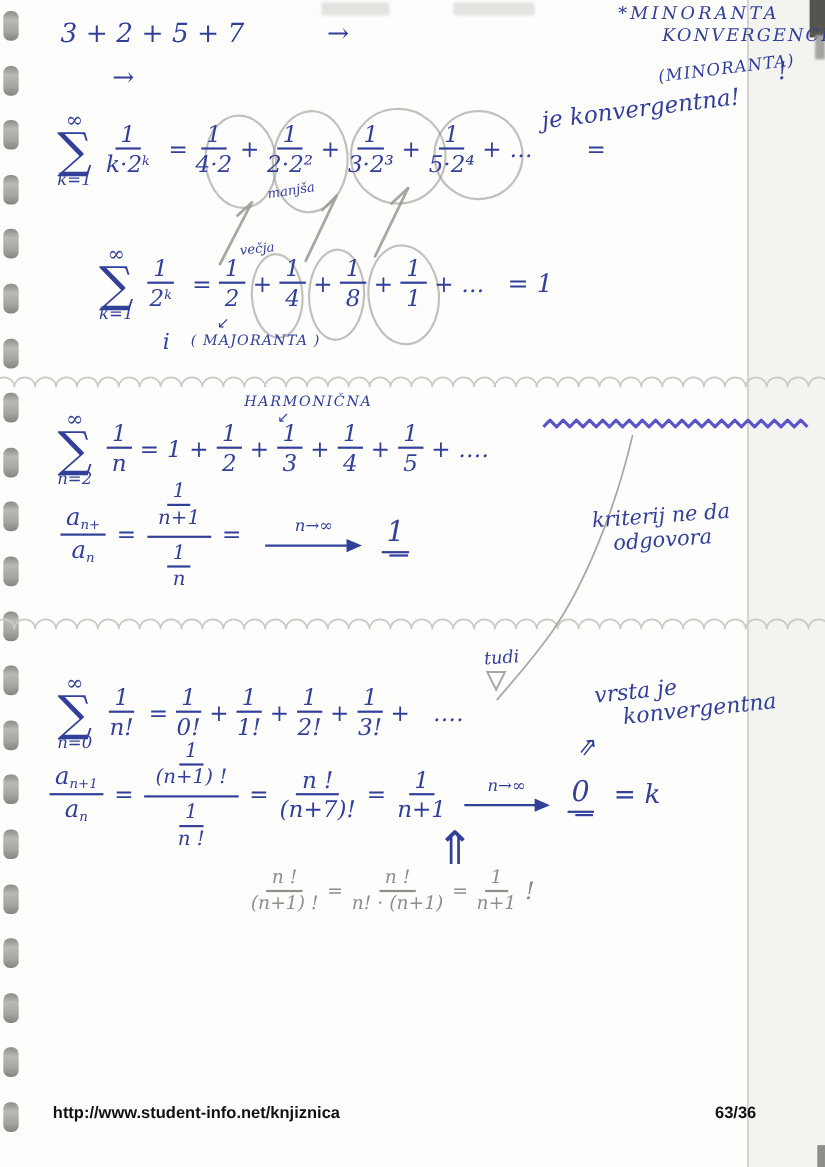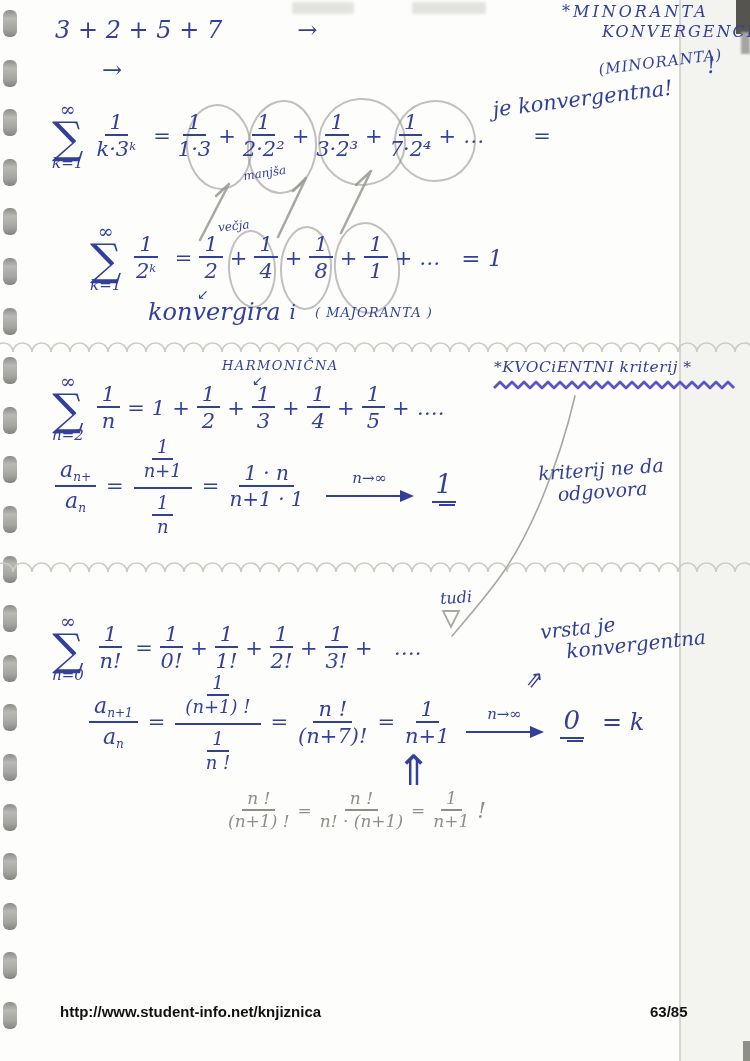--- a/index.html
+++ b/index.html
@@ -131,41 +131,41 @@
   </div>
 
   <div class="row" style="left:52px;top:100px;font-size:21px;">
     <span class="sum">
       <span class="inf">∞</span>
       <span class="sig">∑</span>
       <span class="low">k=1</span>
     </span>
     <span class="frac" style="margin-left:6px;">
       <span class="num">1</span>
-      <span class="den"><span>k·3</span><span class="sup">k</span></span>
+      <span class="den"><span>k·2</span><span class="sup">k</span></span>
     </span>
     <span style="margin-left:10px;">=</span>
     <span class="frac">
         <span class="num">1</span>
-        <span class="den">1·3</span>
+        <span class="den">4·2</span>
       </span>
     <span>+</span>
     <span class="frac">
         <span class="num">1</span>
         <span class="den">2·2²</span>
       </span>
     <span>+</span>
     <span class="frac">
         <span class="num">1</span>
         <span class="den">3·2³</span>
       </span>
     <span>+</span>
     <span class="frac">
         <span class="num">1</span>
-        <span class="den">7·2⁴</span>
+        <span class="den">5·2⁴</span>
       </span>
     <span>+</span>
     <span>…</span>
     <span style="margin-left:42px;">=</span>
   </div>
   <div class="label pencil" style="left:243px;top:166px;font-size:12px;transform:rotate(-9deg);">manjša</div>
 
   <div class="label pencil" style="left:218px;top:219px;font-size:12px;transform:rotate(-6deg);">večja</div>
   <div class="row" style="left:90px;top:222px;font-size:21px;">
     <span class="sum">
@@ -197,28 +197,26 @@
         <span class="num">1</span>
         <span class="den">1</span>
       </span>
     <span>+</span>
     <span>…</span>
     <span style="margin-left:14px;font-size:23px;">= 1</span>
   </div>
 
   <div class="label glyph ink" style="left:197px;top:286px;font-size:14px;">↙</div>
   <div class="row" style="left:148px;top:298px;font-size:24px;gap:9px;">
-    <span>konvergira</span>
     <span style="font-size:20px;">i</span>
     <span style="font-size:13px;letter-spacing:1px;margin-left:10px;">( MAJORANTA )</span>
   </div>
 
   <div class="label" style="left:222px;top:358px;font-size:13px;letter-spacing:1.5px;">HARMONIČNA</div>
   <div class="label glyph ink" style="left:252px;top:373px;font-size:13px;">↙</div>
-  <div class="label" style="left:494px;top:358px;font-size:15.5px;letter-spacing:.5px;">*KVOCiENTNI kriterij *</div>
 
   <div class="row" style="left:52px;top:372px;font-size:21px;">
     <span class="sum">
       <span class="inf">∞</span>
       <span class="sig">∑</span>
       <span class="low">n=2</span>
     </span>
     <span class="frac" style="margin-left:6px;">
         <span class="num">1</span>
         <span class="den">n</span>
@@ -263,24 +261,20 @@
           </span>
       </span>
       <span class="cden">
         <span class="frac">
             <span class="num">1</span>
             <span class="den">n</span>
           </span>
       </span>
     </span>
     <span>=</span>
-    <span class="frac" style="font-size:20px;">
-        <span class="num">1 · n</span>
-        <span class="den">n+1 · 1</span>
-      </span>
     <span class="limarrow" style="margin-left:12px;">
       <span class="lbl">n→∞</span>
       <svg width="88" height="16">
           <line x1="0" y1="9" x2="76" y2="9"></line>
           <polygon points="74,3 88,9 74,15"></polygon>
         </svg>
     </span>
     <span class="uu" style="font-size:26px;margin-left:8px;">1</span>
   </div>
   <div class="label" style="left:538px;top:458px;font-size:19px;transform:rotate(-4deg);">
@@ -323,21 +317,21 @@
     <span>+</span>
     <span style="margin-left:14px;">….</span>
   </div>
   <div class="label" style="left:540px;top:616px;font-size:20px;transform:rotate(-6deg);">
     <span>vrsta je</span>
     <span style="position:absolute;left:24px;top:22px;">konvergentna</span>
     <span class="glyph" style="position:absolute;left:-20px;top:46px;font-size:22px;">⇗</span>
   </div>
 
   <div class="row" style="left:45px;top:672px;font-size:21px;gap:10px;">
-    <span class="frac" style="font-size:22px;margin-left:44px;">
+    <span class="frac" style="font-size:22px;">
       <span class="num"><span>a</span><span class="sub">n+1</span></span>
       <span class="den"><span>a</span><span class="sub">n</span></span>
     </span>
     <span>=</span>
     <span class="cfrac">
       <span class="cnum">
         <span class="frac">
             <span class="num">1</span>
             <span class="den">(n+1) !</span>
           </span>
@@ -382,16 +376,16 @@
         <span class="den">n! · (n+1)</span>
       </span>
     <span>=</span>
     <span class="frac">
         <span class="num">1</span>
         <span class="den">n+1</span>
       </span>
     <span style="font-size:22px;">!</span>
   </div>
 
-  <div class="footer" style="left:48px;top:1003px;margin-left:12px;">http://www.student-info.net/knjiznica</div>
-  <div class="footer" style="left:650px;top:1003px;">63/85</div>
+  <div class="footer" style="left:48px;top:1003px;">http://www.student-info.net/knjiznica</div>
+  <div class="footer" style="left:650px;top:1003px;">63/36</div>
 
 </div>
 
 </body></html>

